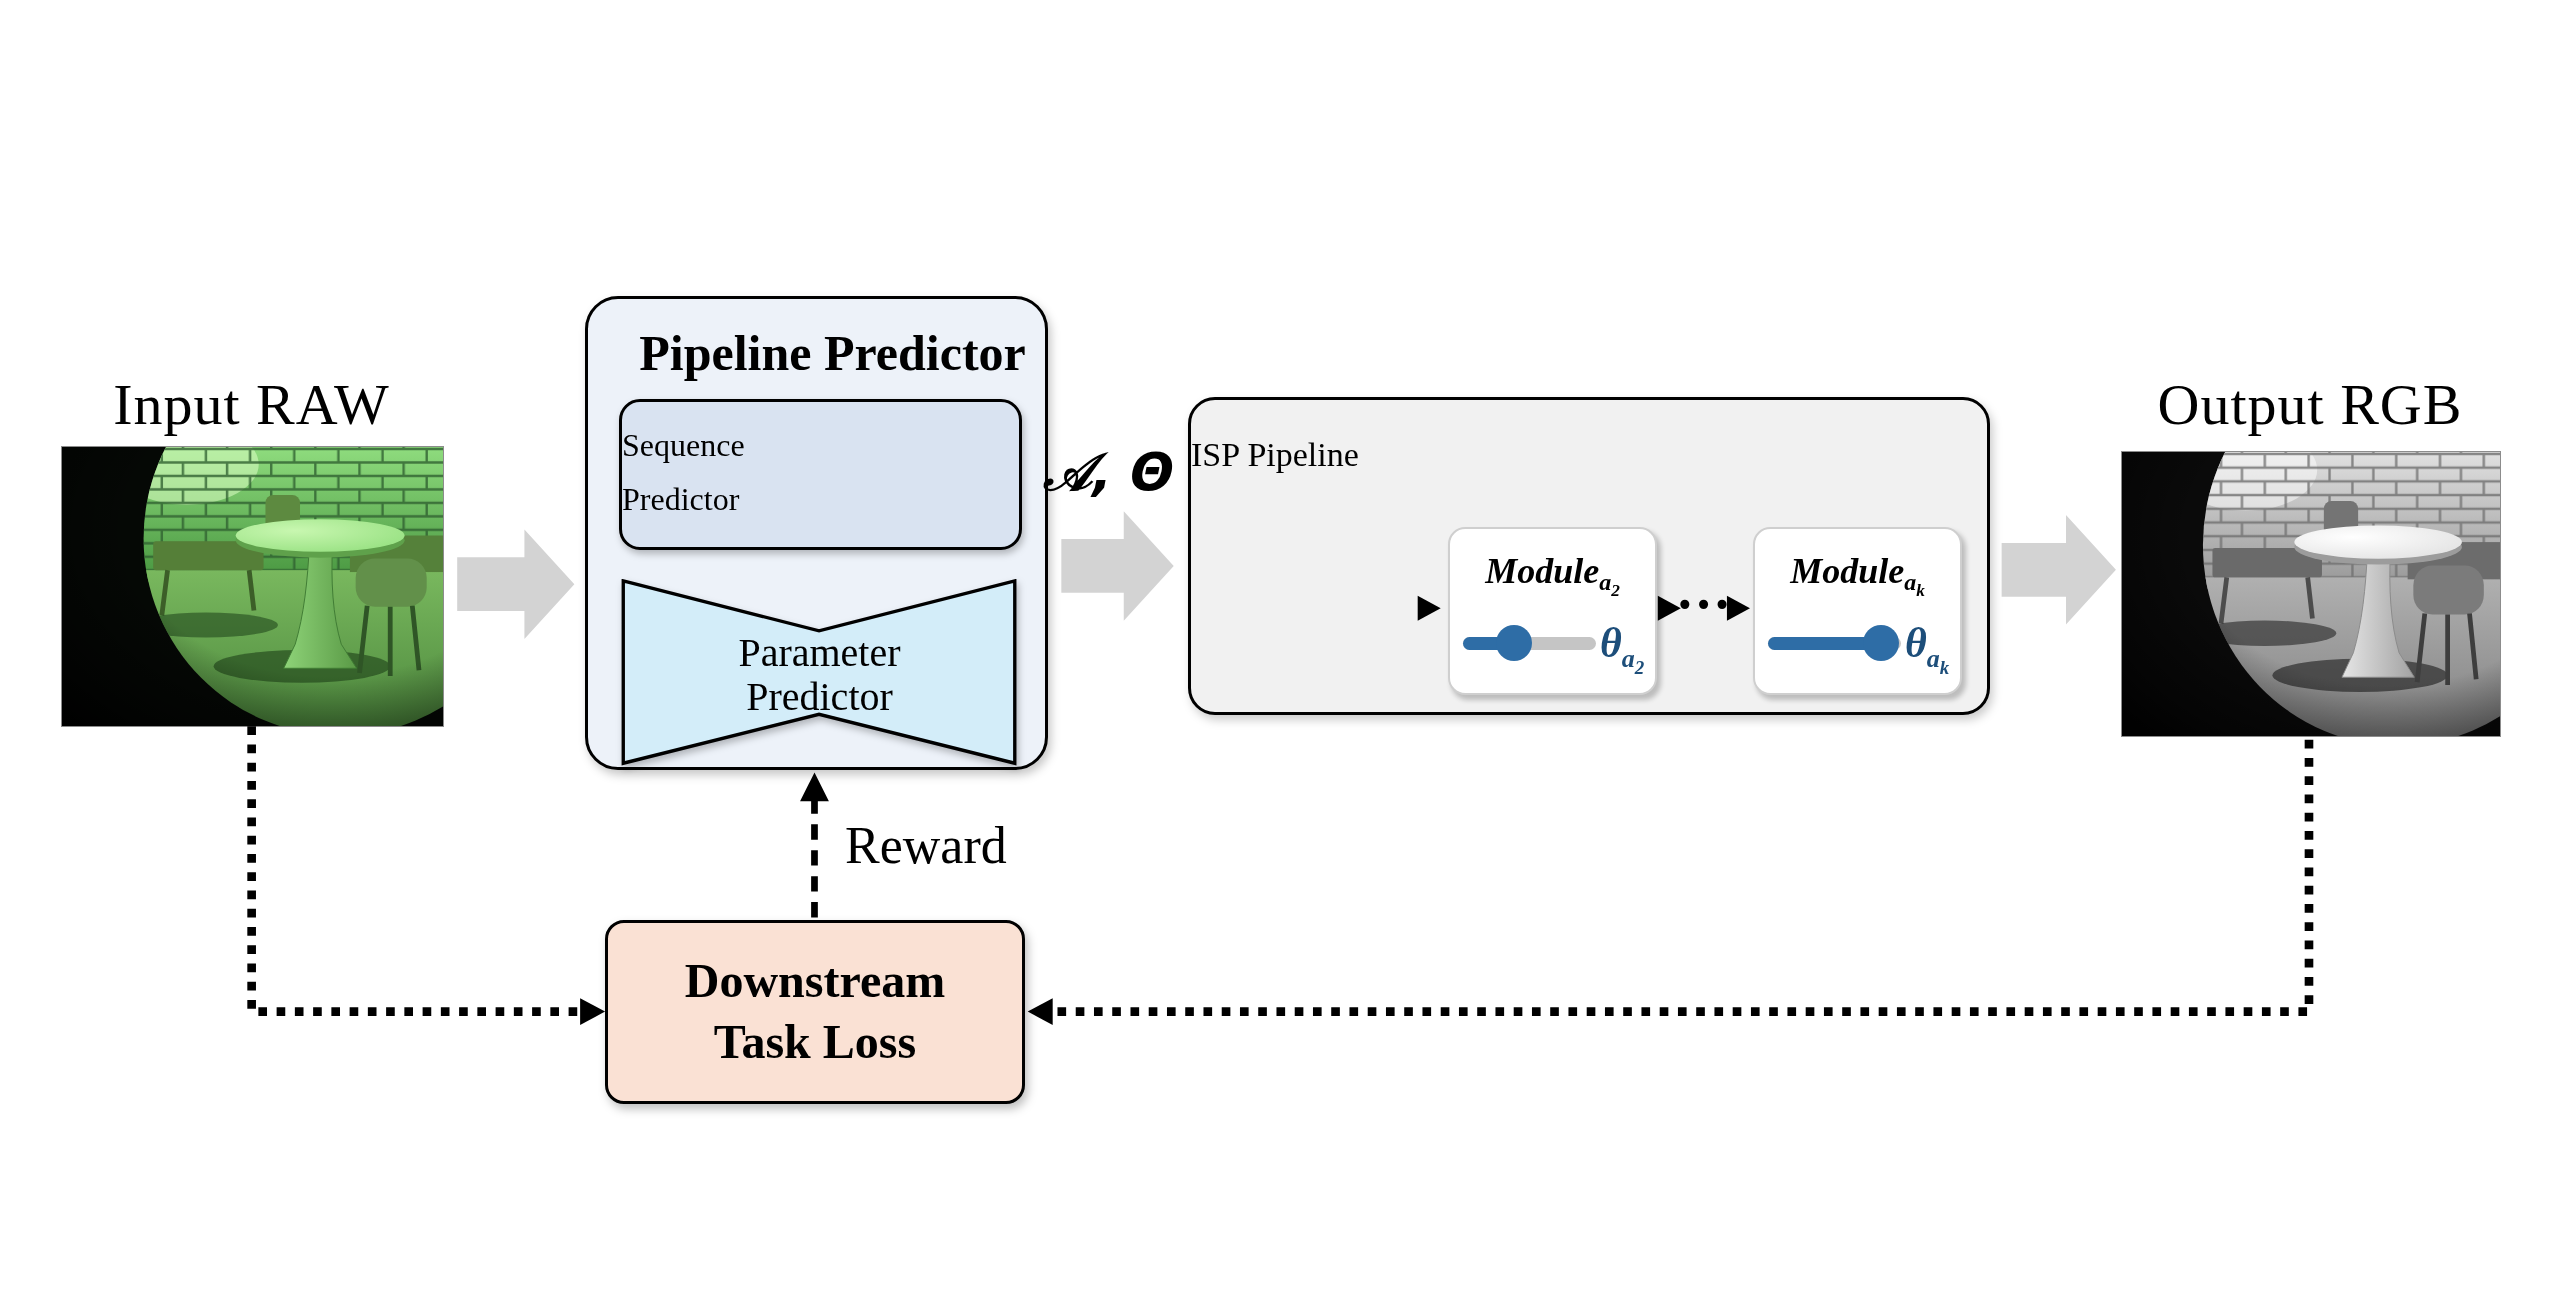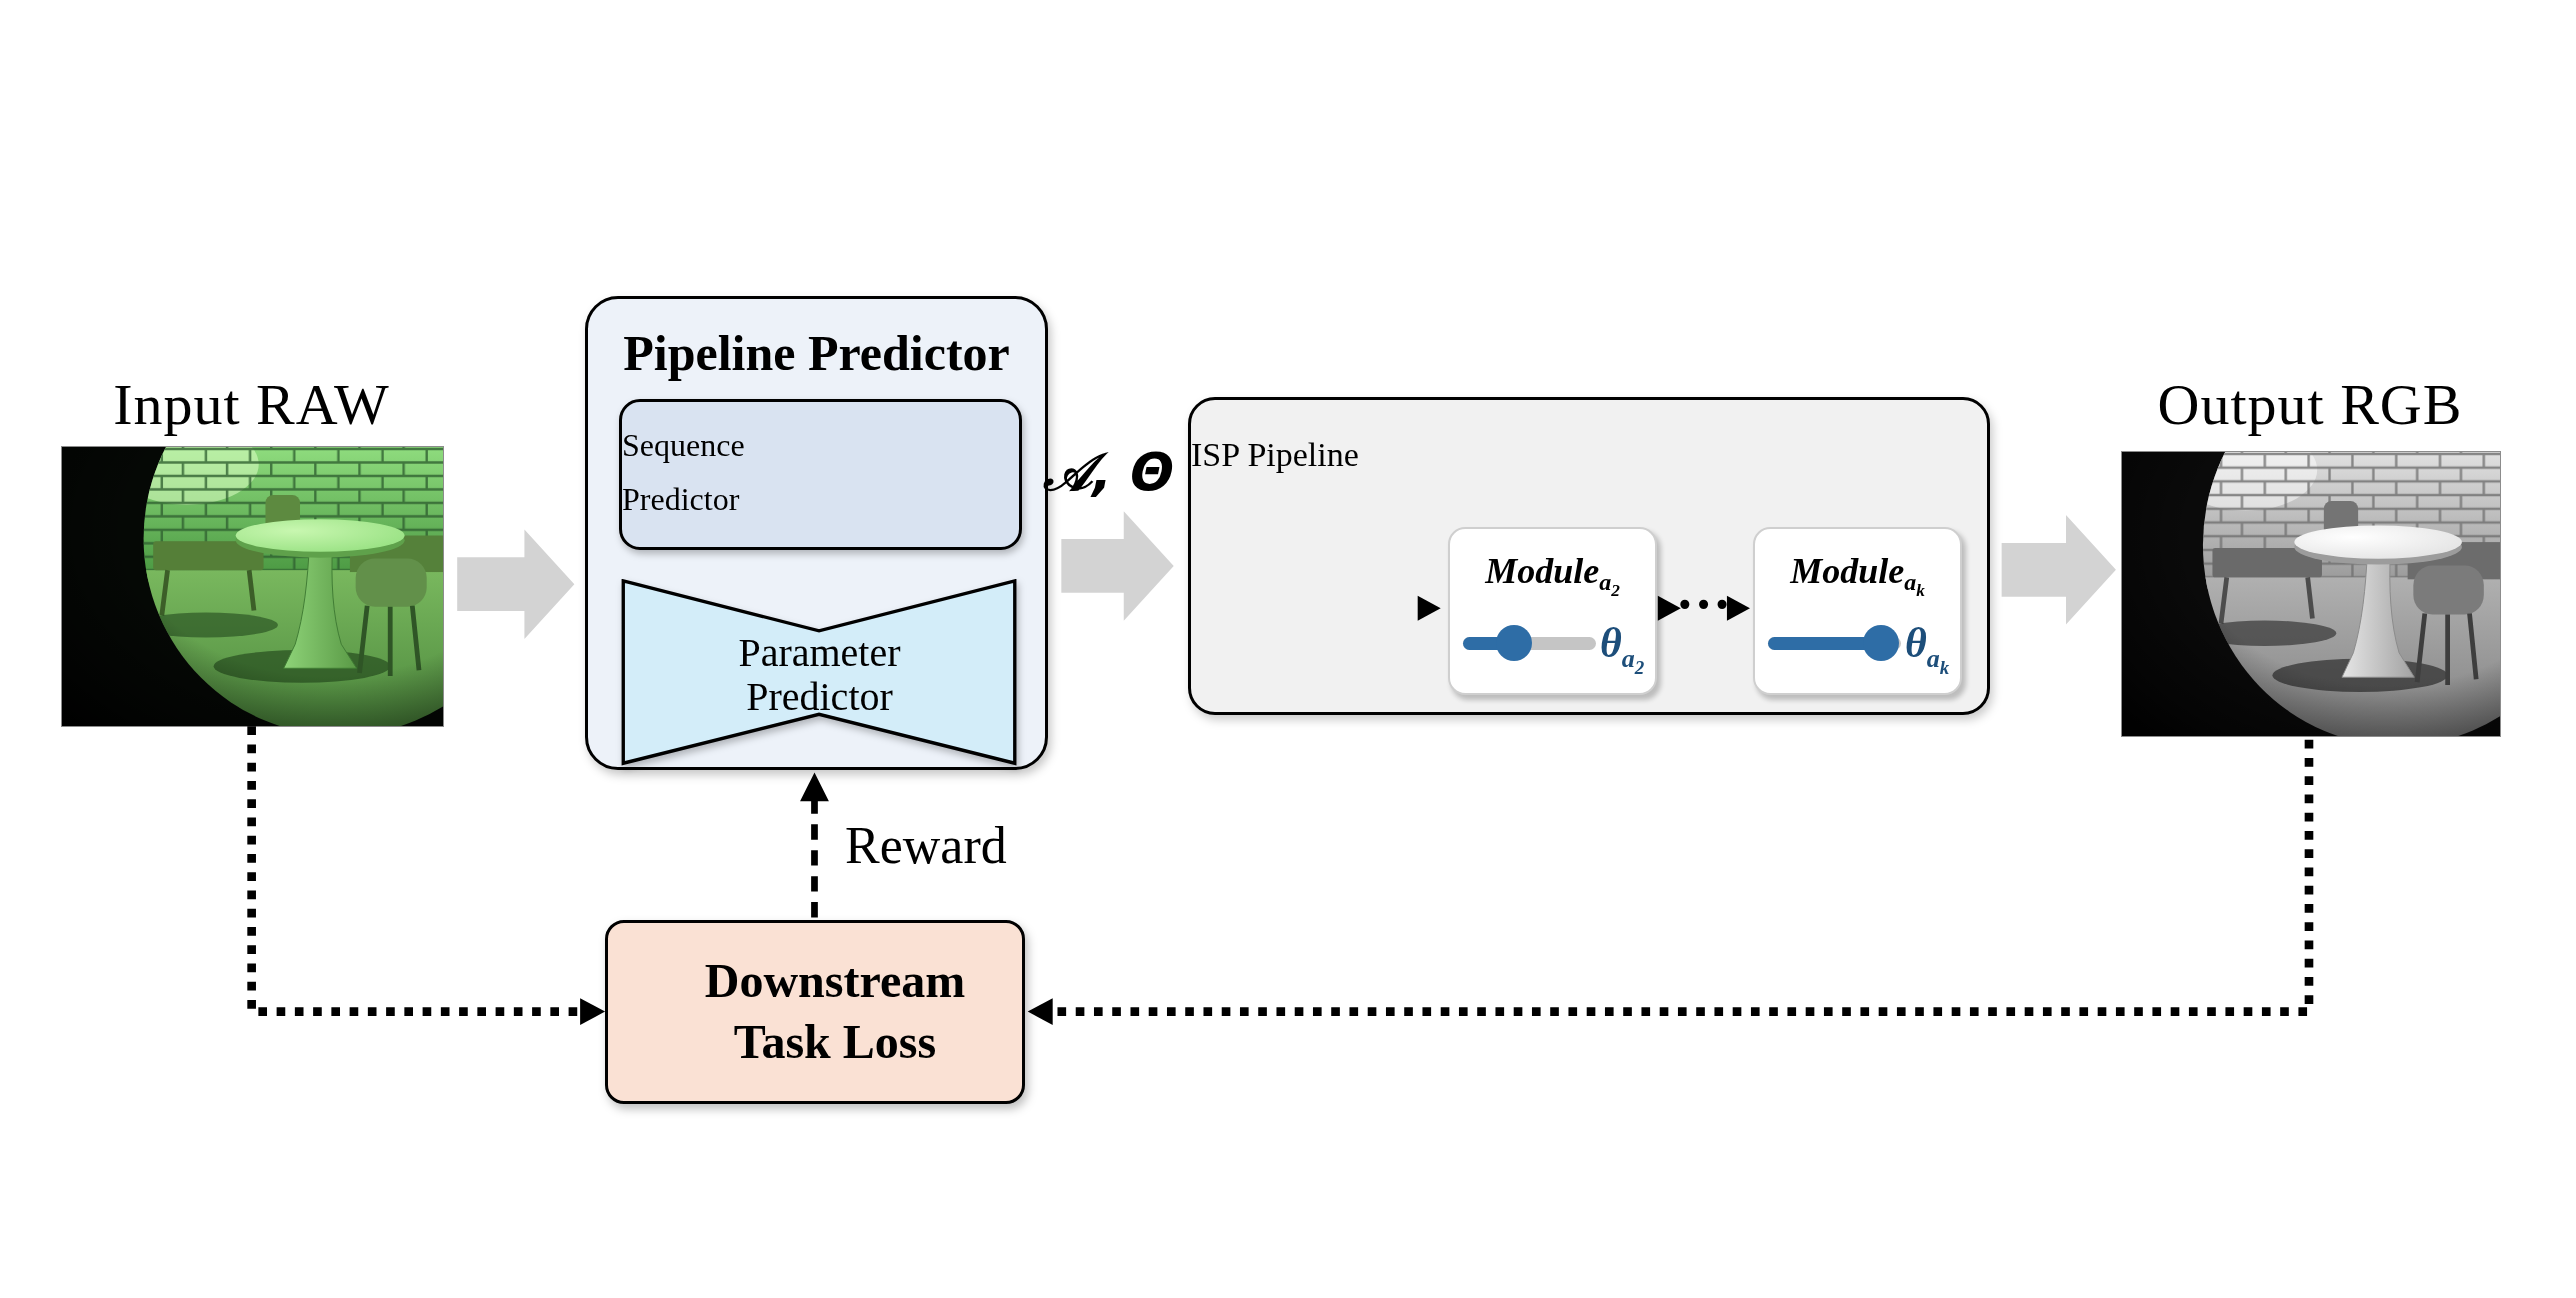--- a/index.html
+++ b/index.html
@@ -9,21 +9,21 @@
   
   .photo{position:absolute;border:1.9px solid #8c8c8c;background:#000;}
 
   
   .img-label{position:absolute;font-size:58px;text-align:center;letter-spacing:1px;}
 
   
   .pp-box{position:absolute;left:585px;top:296px;width:463px;height:474px;background:#edf2f9;
           border:3.8px solid #000;border-radius:33px;box-sizing:border-box;
           filter:drop-shadow(3.8px 5.8px 4.8px rgba(0,0,0,0.22));}
-  .pp-title{position:absolute;left:0;top:25px;width:100%;text-align:center;font-size:50px;font-weight:700;}
+  .pp-title{position:absolute;left:0;top:25px;width:100%;text-align:center;font-size:50px;font-weight:700;padding-left:16px;}
   .seq-box{position:absolute;left:31px;top:100px;width:403px;height:151px;background:#d9e3f1;
            border:3.4px solid #000;border-radius:21px;box-sizing:border-box;
            filter:drop-shadow(2.9px 4.8px 3.8px rgba(0,0,0,0.25));}
   .seq-line{width:100%;text-align:left;font-size:32px;line-height:54px;}
   .seq-text{position:absolute;left:0;top:16.3px;width:100%;}
   .bowtie-wrap{position:absolute;left:33px;top:280px;width:397px;height:190px;}
   .bowtie-svg{position:absolute;left:0;top:0;filter:drop-shadow(2.9px 4.8px 3.8px rgba(0,0,0,0.25));}
   .param-text{position:absolute;left:0;top:52px;width:100%;text-align:center;font-size:40px;line-height:44px;}
 
   
@@ -53,21 +53,21 @@
 
   
   .atheta{position:absolute;left:1043px;top:442px;width:144px;font-size:52px;
           font-style:italic;font-weight:600;font-family:"DejaVu Sans","Liberation Serif",serif;}
 
   
   .reward-label{position:absolute;left:845px;top:816px;font-size:52px;}
   .dtl-box{position:absolute;left:605px;top:920px;width:420px;height:184px;background:#fae1d4;
            border:3.8px solid #000;border-radius:19px;box-sizing:border-box;
            filter:drop-shadow(3.8px 5.8px 4.8px rgba(0,0,0,0.25));}
-  .dtl-line{width:100%;text-align:center;font-size:48px;font-weight:700;line-height:61px;padding-left:20px;}
+  .dtl-line{width:100%;text-align:center;font-size:48px;font-weight:700;line-height:61px;}
   .dtl-text{position:absolute;left:0;top:27px;width:100%;}
 
   .overlay{position:absolute;left:0;top:0;width:2576px;height:1299px;pointer-events:none;}
 </style>
 </head>
 <body>
 
 <div class="canvas">
 
   <div class="img-label" style="left:61px;top:371px;width:381px;">Input RAW</div>

